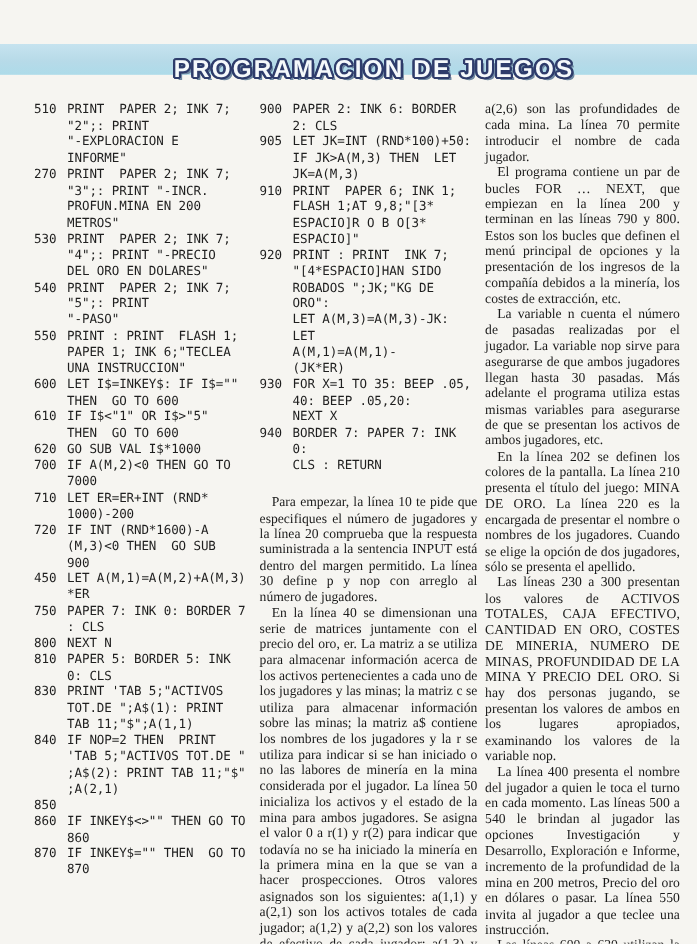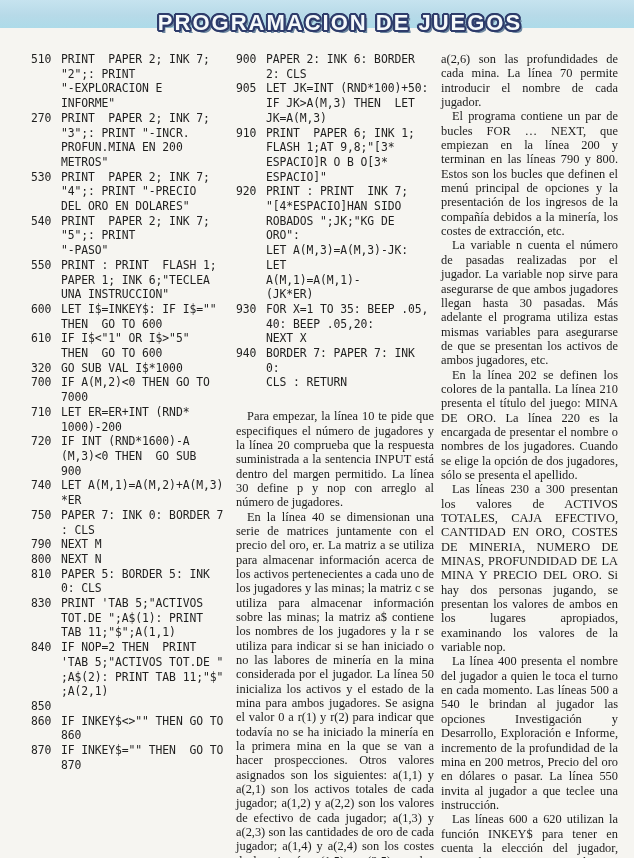--- a/index.html
+++ b/index.html
@@ -7,20 +7,21 @@
     width:634px;height:858px;overflow:hidden;
     background:#f6f5f1;
     -webkit-font-smoothing:antialiased;
   }
   .page{width:634px;height:858px;position:relative;background:#f6f5f1;}
 
   
   .band{
     height:28px;width:100%;
     background:linear-gradient(180deg,#c6e3ef 0%,#b7dae8 55%,#addbe9 100%);
+    margin-top:40px;
   }
   .band-title{
     font-family:"Liberation Sans",sans-serif;
     font-weight:bold;
     font-size:22px;
     letter-spacing:2px;
     text-align:center;
     padding-top:10px;
     padding-left:46px;
     color:#f5f9fb;
@@ -120,52 +121,48 @@
           <span class="code-num">600</span>
           <span class="code-text">LET I$=INKEY$: IF I$=""
 THEN  GO TO 600</span>
         </div>
           <div class="code-stmt">
           <span class="code-num">610</span>
           <span class="code-text">IF I$&lt;"1" OR I$&gt;"5"
 THEN  GO TO 600</span>
         </div>
           <div class="code-stmt">
-          <span class="code-num">320</span>
+          <span class="code-num">620</span>
           <span class="code-text">GO SUB VAL I$*1000</span>
         </div>
           <div class="code-stmt">
           <span class="code-num">700</span>
           <span class="code-text">IF A(M,2)&lt;0 THEN GO TO
 7000</span>
         </div>
           <div class="code-stmt">
           <span class="code-num">710</span>
           <span class="code-text">LET ER=ER+INT (RND*
 1000)-200</span>
         </div>
           <div class="code-stmt">
           <span class="code-num">720</span>
           <span class="code-text">IF INT (RND*1600)-A
 (M,3)&lt;0 THEN  GO SUB
 900</span>
         </div>
           <div class="code-stmt">
-          <span class="code-num">740</span>
+          <span class="code-num">450</span>
           <span class="code-text">LET A(M,1)=A(M,2)+A(M,3)
 *ER</span>
         </div>
           <div class="code-stmt">
           <span class="code-num">750</span>
           <span class="code-text">PAPER 7: INK 0: BORDER 7
 : CLS</span>
-        </div>
-          <div class="code-stmt">
-          <span class="code-num">790</span>
-          <span class="code-text">NEXT M</span>
         </div>
           <div class="code-stmt">
           <span class="code-num">800</span>
           <span class="code-text">NEXT N</span>
         </div>
           <div class="code-stmt">
           <span class="code-num">810</span>
           <span class="code-text">PAPER 5: BORDER 5: INK
 0: CLS</span>
         </div>

